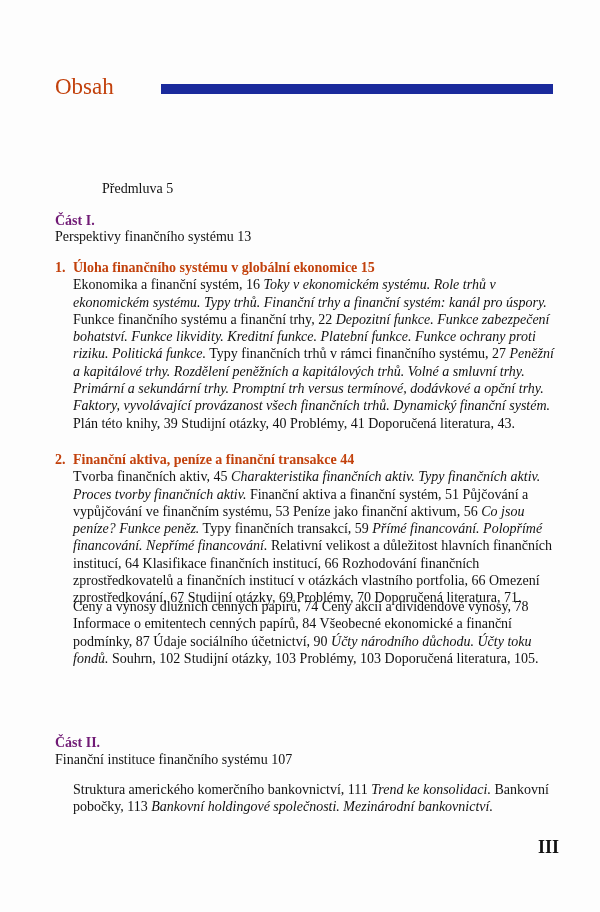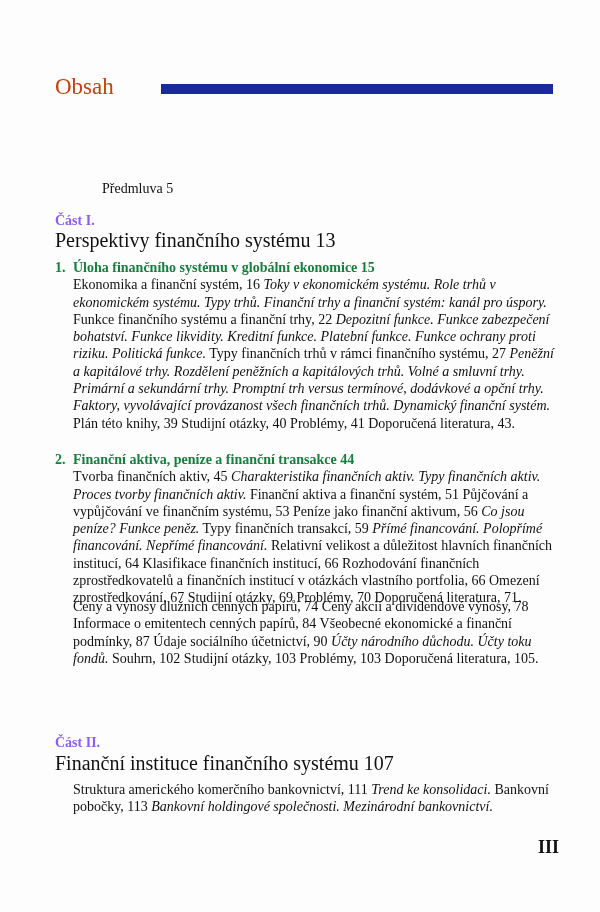--- a/index.html
+++ b/index.html
@@ -3,24 +3,24 @@
   <meta charset="utf-8">
   <style>
     html, body { margin: 0; padding: 0; }
     body {
       width: 600px; height: 912px; background: #fdfdfd; position: relative; overflow: hidden;
       font-family: "Liberation Serif", "DejaVu Serif", serif; color: #111;
     }
     .title { position: absolute; left: 55px; top: 74px; font-size: 23px; color: #c2410c; }
     .title-bar { position: absolute; left: 161px; top: 84px; width: 392px; height: 10px; background: #1a2a9c; }
     .pred { position: absolute; left: 54px; top: 181px; font-size: 14px; margin-left: 48px; }
-    .part-head { position: absolute; left: 55px; font-size: 14px; font-weight: bold; color: #8b5cf6; }
-    .part-title { position: absolute; left: 55px; font-size: 20px; }
+    .part-head { position: absolute; left: 55px; font-size: 14px; font-weight: bold; color: #701a75; }
+    .part-title { position: absolute; left: 55px; font-size: 14px; }
     .chapter { position: absolute; left: 55px; width: 500px; font-size: 14px; line-height: 17.3px; }
-    .ch-head { color: #15803d; font-weight: bold; }
+    .ch-head { color: #c2410c; font-weight: bold; }
     .ch-num { display: inline-block; width: 18px; }
     .ch-body { padding-left: 18px; }
     .it { font-style: italic; }
     .pagenum { position: absolute; left: 538px; top: 837px; font-size: 18px; font-weight: bold; }
   </style>
 </head>
 <body>
 
 <div class="title">Obsah</div>
 <div class="title-bar"></div>

